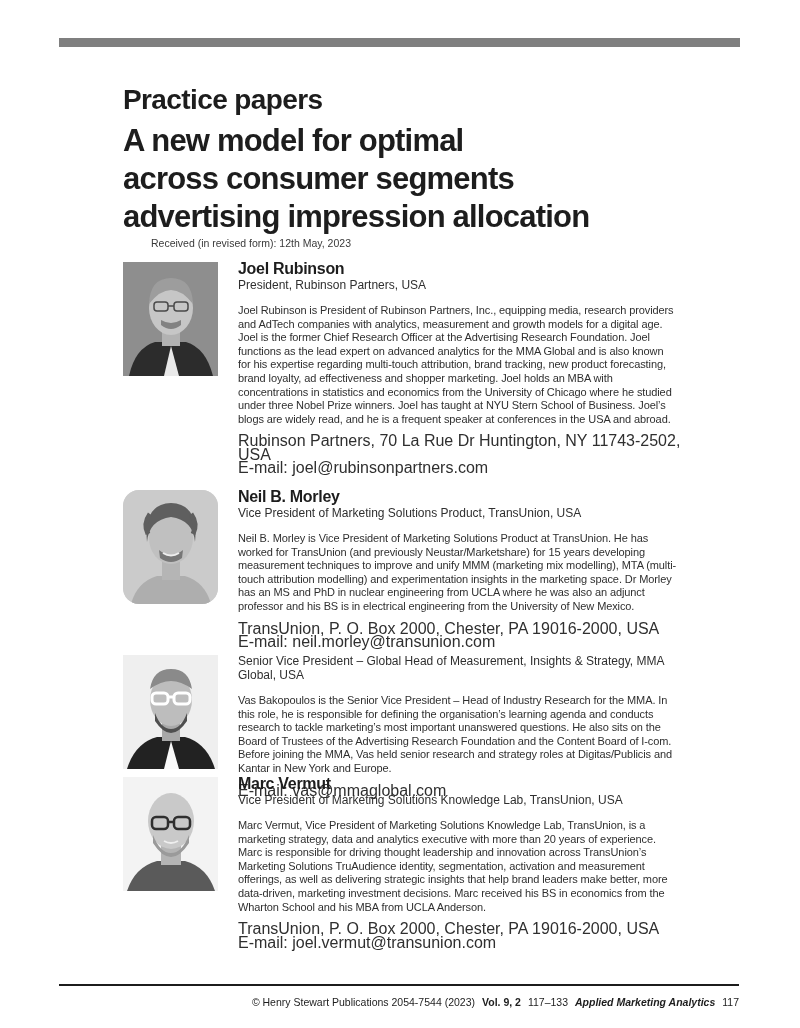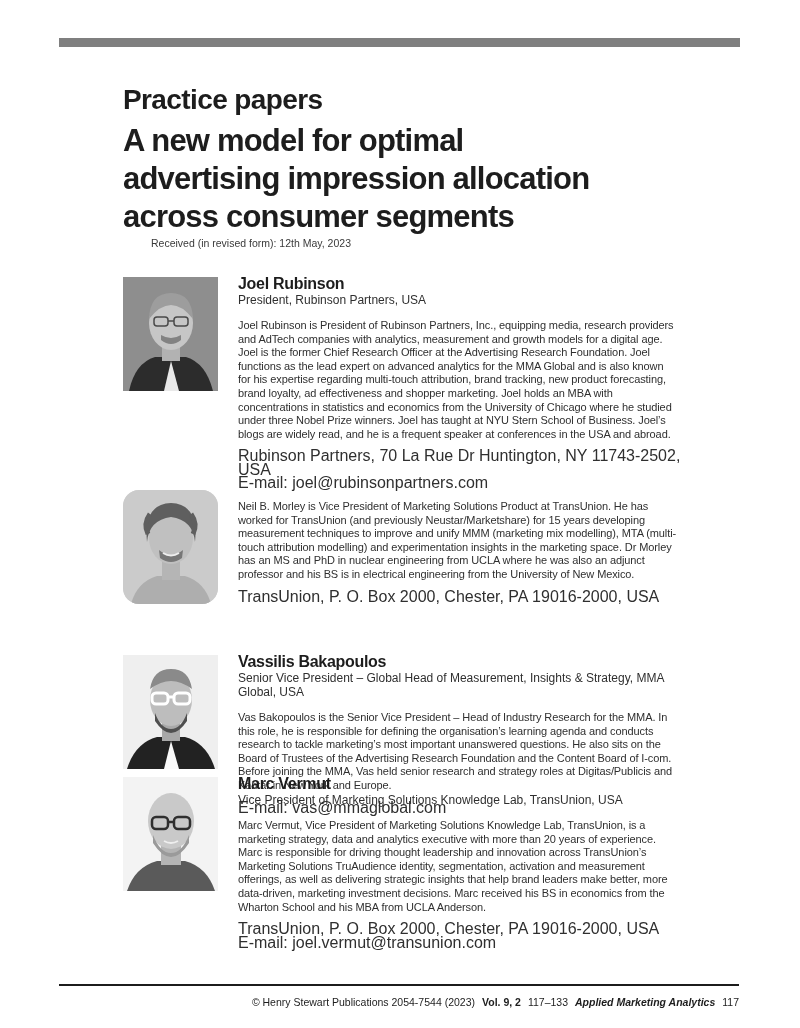--- a/index.html
+++ b/index.html
@@ -79,27 +79,27 @@
 <body>
 
 <div class="page">
 
   <div class="top-bar"></div>
 
   <div class="kicker">Practice papers</div>
 
   <div class="title">
     <div>A new model for optimal</div>
+    <div>across consumer segments</div>
     <div>advertising impression allocation</div>
-    <div>across consumer segments</div>
   </div>
 
   <div class="received">Received (in revised form): 12th May, 2023</div>
 
-  <section class="author" style="top:275px">
+  <section class="author" style="top:260px">
     <div class="photo">
       <svg viewBox="0 0 95 114" xmlns="http://www.w3.org/2000/svg">
         <rect width="95" height="114" fill="#8e8e8e"></rect>
         <path d="M6 114 Q12 86 32 80 L63 80 Q83 86 90 114 Z" fill="#2c2c2c"></path>
         <path d="M41 114 L48 84 L56 114 Z" fill="#e9e9e9"></path>
         <rect x="39" y="66" width="18" height="18" fill="#b2b2b2"></rect>
         <ellipse cx="48" cy="46" rx="22" ry="27" fill="#c6c6c6"></ellipse>
         <path d="M26 42 Q27 16 48 16 Q69 16 70 42 Q59 28 48 28 Q37 28 26 42 Z" fill="#9d9d9d"></path>
         <g stroke="#4a4a4a" stroke-width="1.5" fill="none">
           <rect x="31" y="40" width="14" height="9" rx="3"></rect>
@@ -127,23 +127,26 @@
         <path d="M8 114 Q14 92 34 86 L62 86 Q82 92 88 114 Z" fill="#aeaeae"></path>
         <rect x="39" y="70" width="18" height="20" fill="#b5b5b5"></rect>
         <ellipse cx="48" cy="48" rx="22" ry="26" fill="#c0c0c0"></ellipse>
         <path d="M24 52 Q20 14 48 13 Q76 14 72 52 Q70 30 48 27 Q26 30 24 52 Z" fill="#5f5f5f"></path>
         <path d="M25 44 Q20 34 27 24 M70 44 Q75 34 68 24" stroke="#5f5f5f" stroke-width="5" fill="none"></path>
         <path d="M36 60 Q48 70 60 60 L59 68 Q48 76 37 68 Z" fill="#777777"></path>
         <path d="M40 63 Q48 68 56 63" stroke="#efefef" stroke-width="2" fill="none"></path>
       </svg>
     </div>
     <div class="atext">
+      <h2 class="aname">Neil B. Morley</h2>
+      <div class="affil">Vice President of Marketing Solutions Product, TransUnion, USA</div>
       <p class="bio">Neil B. Morley is Vice President of Marketing Solutions Product at TransUnion. He has worked for TransUnion (and previously Neustar/Marketshare) for 15 years developing measurement techniques to improve and unify MMM (marketing mix modelling), MTA (multi-touch attribution modelling) and experimentation insights in the marketing space. Dr Morley has an MS and PhD in nuclear engineering from UCLA where he was also an adjunct professor and his BS is in electrical engineering from the University of New Mexico.</p>
       <div class="contact">
         <div class="addr">TransUnion, P. O. Box 2000, Chester, PA 19016-2000, USA</div>
+        <div class="email">E-mail: neil.morley@transunion.com</div>
       </div>
     </div>
   </section>
 
   <section class="author" style="top:653px">
     <div class="photo">
       <svg viewBox="0 0 95 114" xmlns="http://www.w3.org/2000/svg">
         <rect width="95" height="114" fill="#efefef"></rect>
         <path d="M4 114 Q12 88 34 82 L62 82 Q84 88 92 114 Z" fill="#222222"></path>
         <path d="M41 114 L48 86 L56 114 Z" fill="#fafafa"></path>
@@ -152,21 +155,20 @@
         <path d="M27 34 Q30 14 48 14 Q66 14 69 34 Q58 26 48 26 Q38 26 27 34 Z" fill="#8a8a8a"></path>
         <path d="M32 58 Q38 74 48 74 Q58 74 64 58 L64 66 Q56 78 48 78 Q40 78 32 66 Z" fill="#4f4f4f"></path>
         <g stroke="#ffffff" stroke-width="3" fill="none">
           <rect x="29" y="38" width="16" height="11" rx="4"></rect>
           <rect x="51" y="38" width="16" height="11" rx="4"></rect>
           <line x1="45" y1="42" x2="51" y2="42"></line>
         </g>
       </svg>
     </div>
     <div class="atext">
-      <h2 class="aname">Vassilis Bakapoulos</h2>
       <div class="affil">Senior Vice President – Global Head of Measurement, Insights &amp; Strategy, MMA Global, USA</div>
       <p class="bio">Vas Bakopoulos is the Senior Vice President – Head of Industry Research for the MMA. In this role, he is responsible for defining the organisation’s learning agenda and conducts research to tackle marketing’s most important unanswered questions. He also sits on the Board of Trustees of the Advertising Research Foundation and the Content Board of I-com. Before joining the MMA, Vas held senior research and strategy roles at Digitas/Publicis and Kantar in New York and Europe.</p>
       <div class="contact">
 
         <div class="email">E-mail: vas@mmaglobal.com</div>
       </div>
     </div>
   </section>
 
   <section class="author" style="top:775px">

